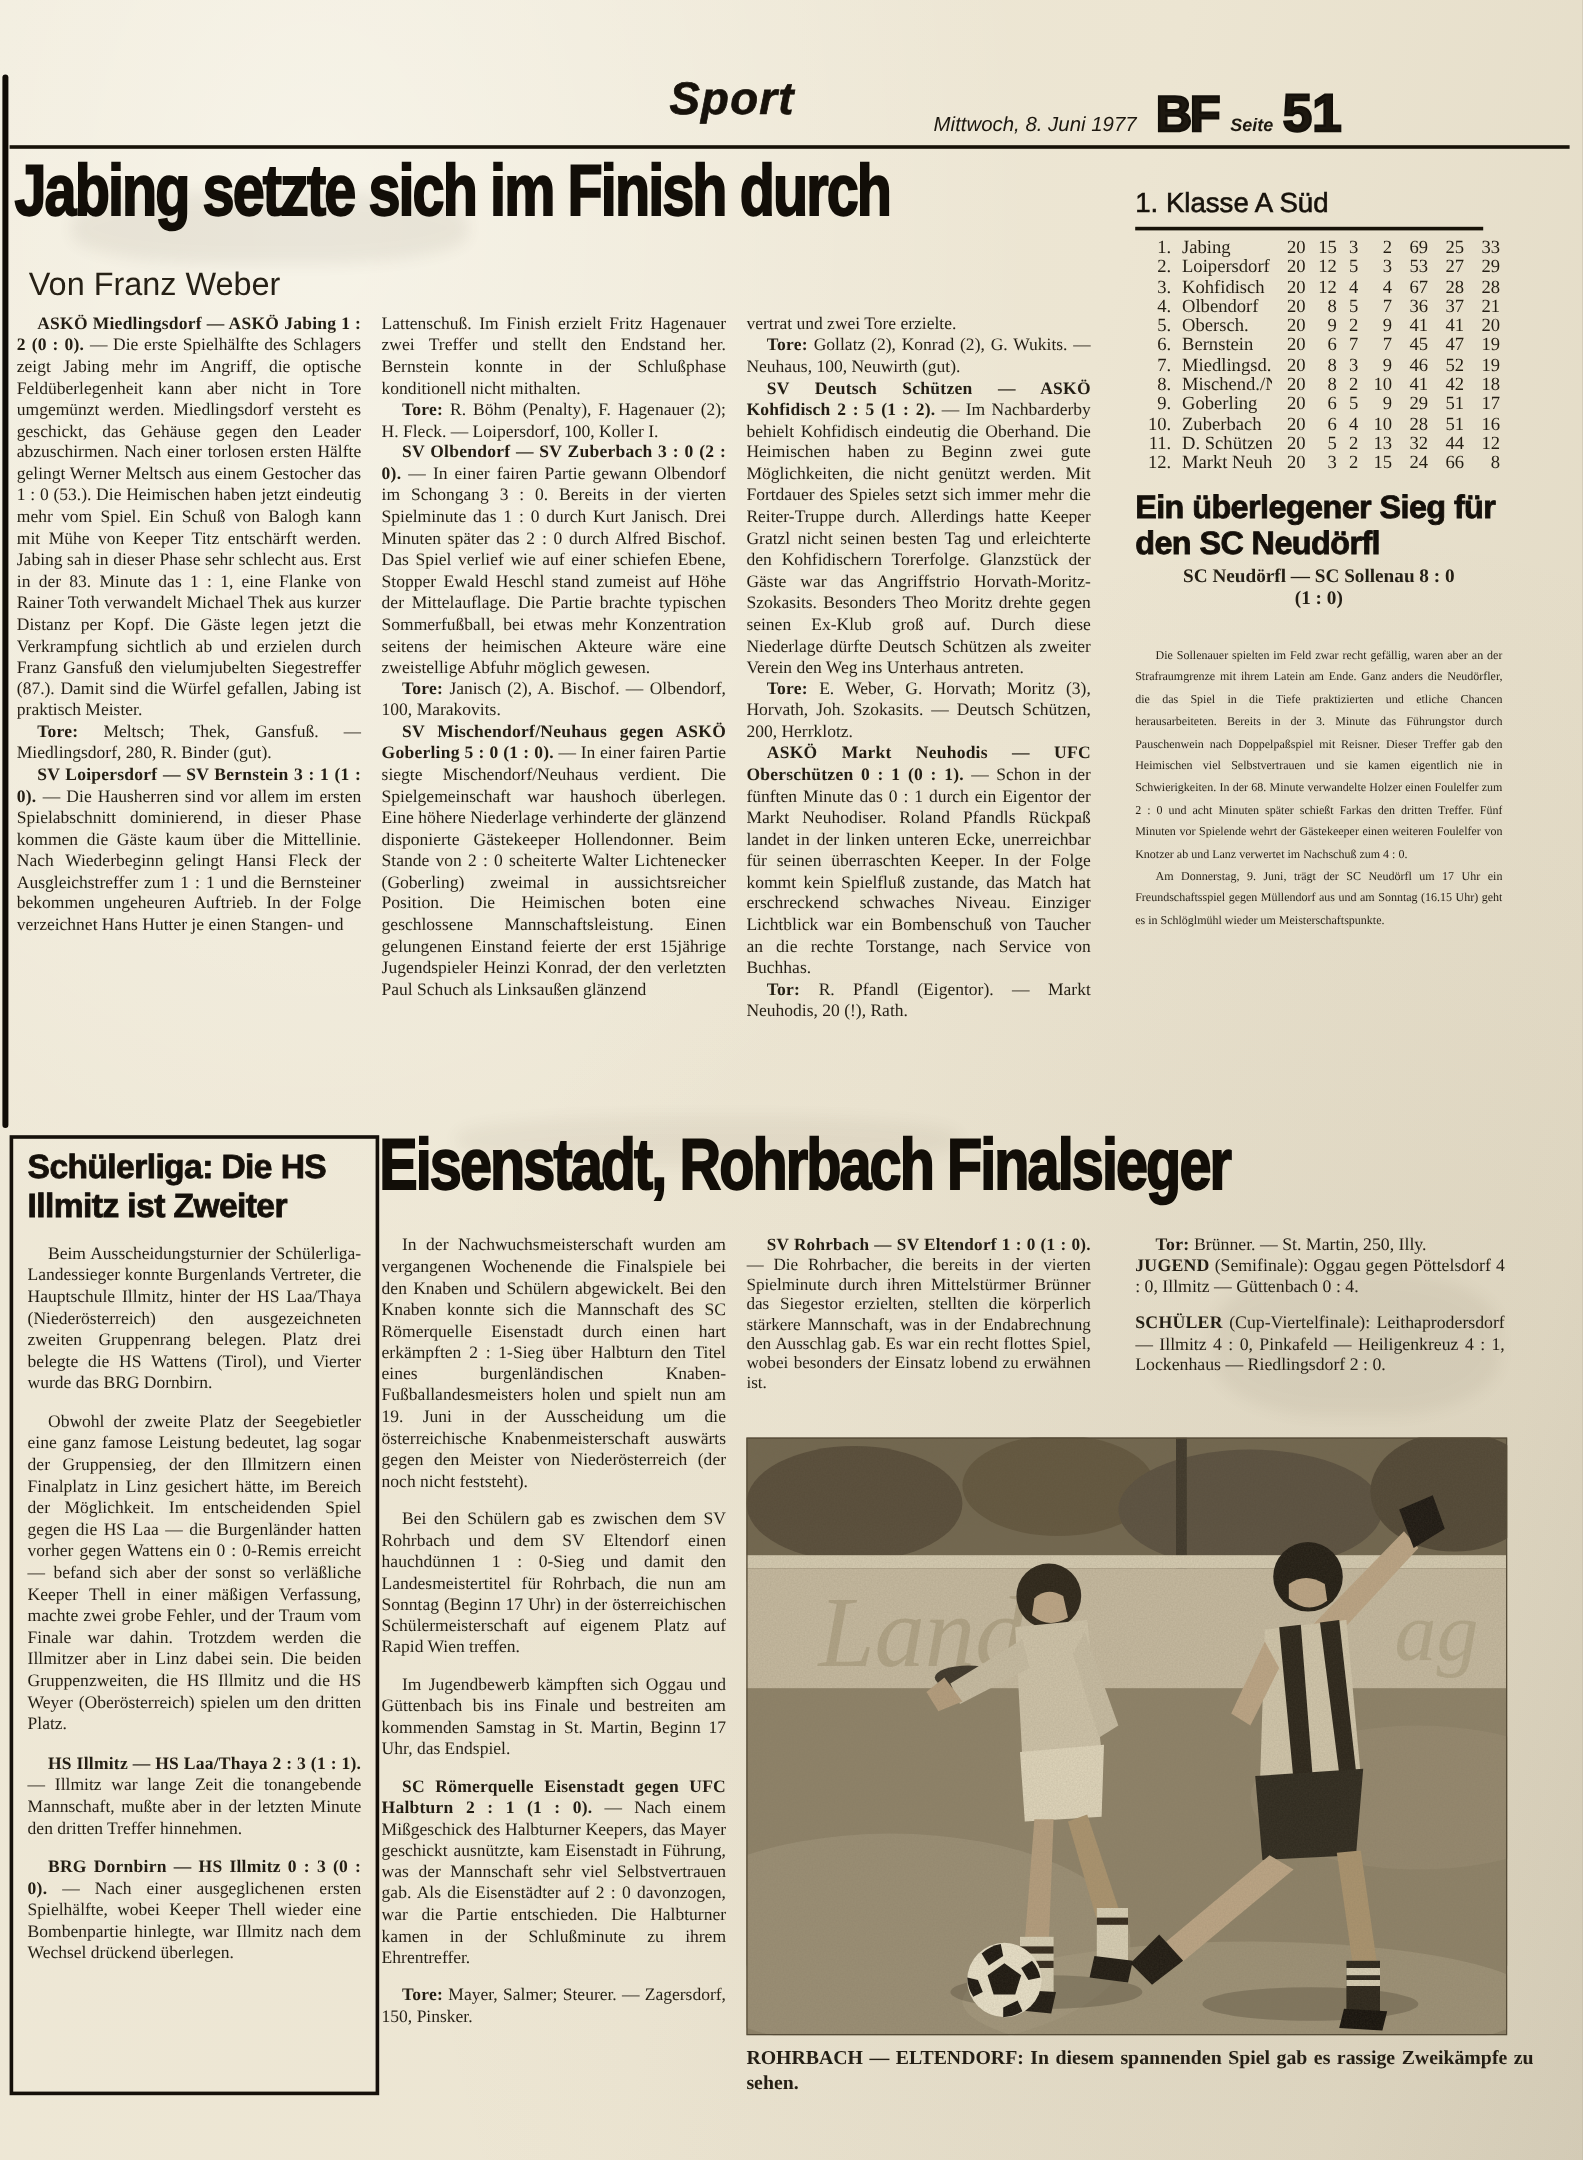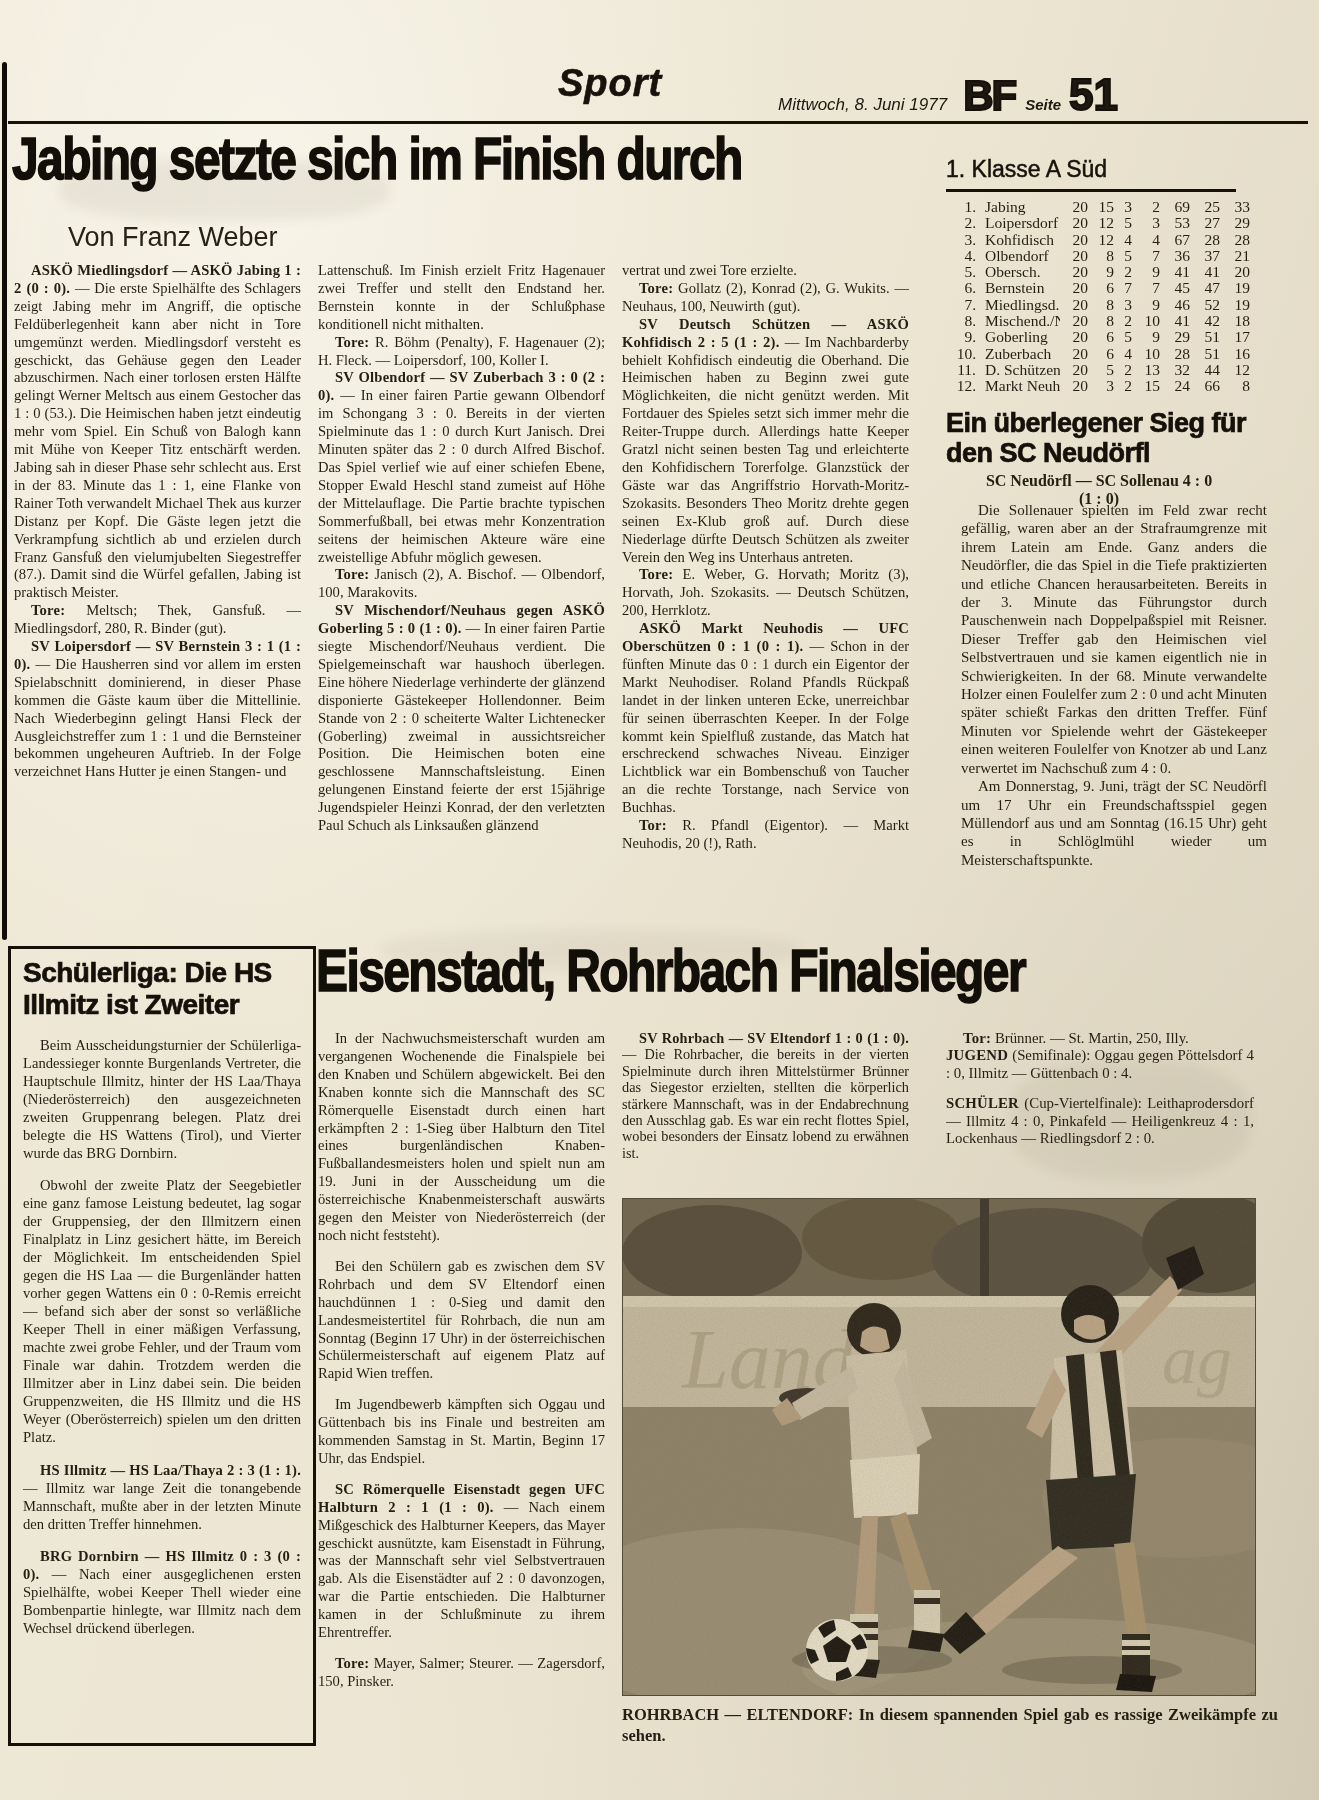--- a/index.html
+++ b/index.html
@@ -23,21 +23,21 @@
   .hdr-page{font-family:"Liberation Sans",sans-serif;font-weight:700;font-size:44px;line-height:34px;
     margin-left:8px;-webkit-text-stroke:2px #14100a;}
   .hdr-rule{top:121px;left:8px;width:1300px;height:3px;background:#171208;}
   .left-scanline{top:62px;left:2px;width:5px;height:878px;background:#100c06;border-radius:3px;}
   
   .big-head{font-family:"Liberation Sans",sans-serif;font-weight:700;color:#120e08;
     -webkit-text-stroke:1.6px #120e08;letter-spacing:-2px;white-space:nowrap;}
   .squeeze{display:inline-block;transform:scaleX(.8);transform-origin:0 50%;}
   .head-jabing{top:124px;left:12px;font-size:60px;}
   .head-eisenstadt{top:936px;left:316px;font-size:60px;}
-  .byline{top:222px;left:24px;font-family:"Liberation Sans",sans-serif;font-size:27px;color:#272116;margin-left:44px;}
+  .byline{top:222px;left:24px;font-family:"Liberation Sans",sans-serif;font-size:27px;color:#272116;}
   
   .col{position:absolute;overflow:hidden;text-align:justify;}
   .bodytext{font-size:14.6px;line-height:17.9px;}
   .col .para{margin:0;text-align:justify;}
   .para.ind{text-indent:17px;}
   .para.gap{margin-top:13px;}
   .para b{font-weight:700;letter-spacing:.2px;}
   .maincol{top:262px;height:686px;width:287px;}
   #mcol1{left:14px;} #mcol2{left:318px;} #mcol3{left:622px;}
   
@@ -48,21 +48,21 @@
   .trow{display:flex;line-height:16.3px;}
   .c-rank{width:30px;text-align:right;}
   .c-team{flex:1;padding-left:9px;white-space:nowrap;overflow:hidden;}
   .c-num{text-align:right;}
   .cn0{width:28px}.cn1{width:26px}.cn2{width:18px}.cn3{width:28px}
   .cn4{width:30px}.cn5{width:30px}.cn6{width:30px}
   
   .neu-head{top:408px;left:946px;width:316px;font-family:"Liberation Sans",sans-serif;
     font-weight:700;font-size:27px;line-height:30px;color:#15100a;-webkit-text-stroke:.7px #15100a;letter-spacing:-.5px;}
   .neu-match{top:472px;left:946px;width:306px;text-align:center;font-weight:700;font-size:16px;line-height:18px;}
-  .neu-paras{top:501px;left:946px;width:306px;height:428px;font-size:15px;line-height:18.4px;margin-left:15px;}
+  .neu-paras{top:538px;left:946px;width:306px;height:428px;font-size:10px;line-height:18.4px;}
   
   .sbox{top:946px;left:8px;width:308px;height:800px;border:3px solid #15100a;box-sizing:border-box;
     padding:8px 12px;overflow:hidden;}
   .sbox-head{font-family:"Liberation Sans",sans-serif;font-weight:700;font-size:28px;line-height:32px;
     color:#15100a;-webkit-text-stroke:.7px #15100a;letter-spacing:-.5px;margin-bottom:8px;}
   .sbox-paras{font-size:14.6px;line-height:18px;text-align:justify;}
   
   .ecol{top:1030px;}
   #ecol1{left:318px;width:287px;height:760px;}
   #ecol2{left:622px;width:287px;height:164px;font-size:14.3px;line-height:16.4px;}
@@ -255,21 +255,21 @@
         <span class="c-num cn5">66</span>
         <span class="c-num cn6">8</span>
       </div>
     </div>
 
   <div class="abs neu-head">
     <div>Ein überlegener Sieg für</div>
     <div>den SC Neudörfl</div>
   </div>
   <div class="abs neu-match">
-    <div>SC Neudörfl — SC Sollenau 4 : 0</div>
+    <div>SC Neudörfl — SC Sollenau 8 : 0</div>
     <div>(1 : 0)</div>
   </div>
   <div class="abs col neu-paras">
       <p class="para ind">Die Sollenauer spielten im Feld zwar recht gefällig, waren aber an der Strafraumgrenze mit ihrem Latein am Ende. Ganz anders die Neudörfler, die das Spiel in die Tiefe praktizierten und etliche Chancen herausarbeiteten. Bereits in der 3. Minute das Führungstor durch Pauschenwein nach Doppelpaßspiel mit Reisner. Dieser Treffer gab den Heimischen viel Selbstvertrauen und sie kamen eigentlich nie in Schwierigkeiten. In der 68. Minute verwandelte Holzer einen Foulelfer zum 2 : 0 und acht Minuten später schießt Farkas den dritten Treffer. Fünf Minuten vor Spielende wehrt der Gästekeeper einen weiteren Foulelfer von Knotzer ab und Lanz verwertet im Nachschuß zum 4 : 0.</p>
       <p class="para ind">Am Donnerstag, 9. Juni, trägt der SC Neudörfl um 17 Uhr ein Freundschaftsspiel gegen Müllendorf aus und am Sonntag (16.15 Uhr) geht es in Schlöglmühl wieder um Meisterschaftspunkte.</p>
     </div>
 
   <div class="abs sbox">
     <div class="sbox-head">
       <div>Schülerliga: Die HS</div>

